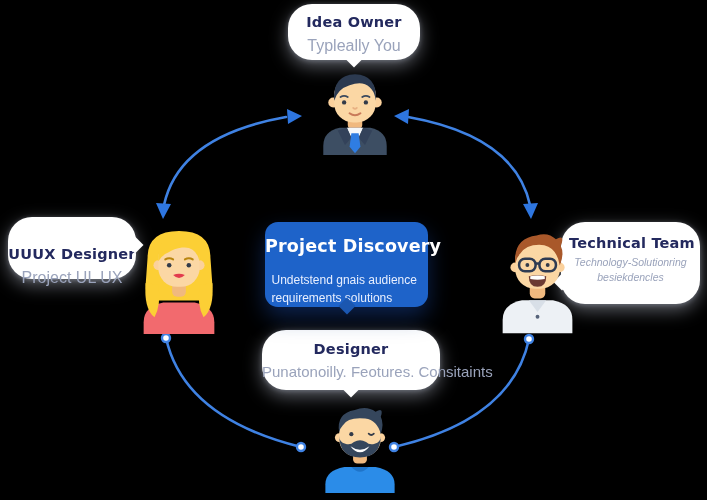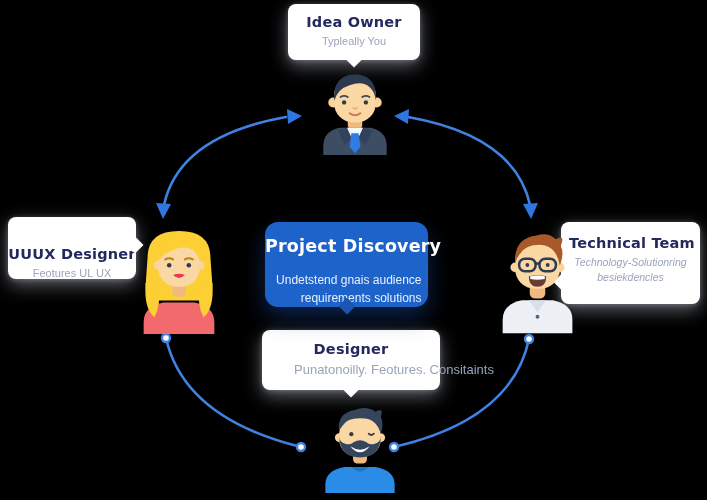--- a/index.html
+++ b/index.html
@@ -3,47 +3,47 @@
 <meta charset="utf-8">
 <style>
   html,body { margin:0; padding:0; background:#000; }
   .stage {
     position:relative; width:707px; height:500px; overflow:hidden;
     background:#000;
     font-family:"DejaVu Sans","Liberation Sans",sans-serif;
   }
   
   .bubble {
-    position:absolute; background:#fff; border-radius:8px; text-align:center;
+    position:absolute; background:#fff; border-radius:24px; text-align:center;
     box-shadow:0 6px 18px rgba(185,192,208,.5), 0 1px 5px rgba(185,192,208,.35);
     z-index:2; box-sizing:border-box;
   }
   .bubble-title {
     color:#23295e; font-weight:bold; font-size:14.5px; letter-spacing:.2px;
     white-space:nowrap;
   }
   .bubble-sub {
-    color:#9aa3bb; font-size:11px; margin-top:4px;
+    color:#9aa3bb; font-size:16px; margin-top:4px;
     font-family:"Liberation Sans",sans-serif; line-height:1.45;
   }
   .nowrap { white-space:nowrap; }
   .tail {
     position:absolute; width:12px; height:12px; background:#fff;
     transform:rotate(45deg); z-index:1;
   }
   #bubble-top    { left:288px; top:4px;   width:132px; height:56px; padding-top:10px; }
   #bubble-left   { left:8px;   top:217px; width:128px; height:62px; padding-top:29px; }
   #bubble-right  { left:561px; top:222px; width:139px; height:82px; padding:13px 8px 0 8px; }
   #bubble-right .bubble-sub { font-size:10.5px;font-style:italic; }
   #bubble-bottom { left:262px; top:330px; width:178px; height:60px; padding-top:11px; }
-  #bubble-bottom .bubble-sub { font-size:13px;margin-left:32px; }
+  #bubble-bottom .bubble-sub { font-size:15px; }
   
   #center-box {
     position:absolute; left:265px; top:222px; width:163px; height:85px;
-    background:#1e63c9; border-radius:13px; text-align:right; padding-top:14px;
+    background:#1e63c9; border-radius:13px; text-align:left; padding-top:14px;
     box-sizing:border-box; z-index:2;
     box-shadow:0 10px 22px rgba(22,62,140,.55);
   }
   #center-box .c-title { color:#fff; font-weight:bold; font-size:17.5px; letter-spacing:.2px; white-space:nowrap; }
   #center-box .c-sub {
     color:#e8efff; font-size:12px; margin:15px auto 0; width:150px; line-height:1.5;
     font-family:"Liberation Sans",sans-serif;
   }
   #center-box .tail { background:#1b57b0; }
   
@@ -82,21 +82,21 @@
   </svg>
 
   <div class="bubble" id="bubble-top">
     <div class="bubble-title">Idea Owner</div>
     <div class="bubble-sub nowrap">Typleally You</div>
     <div class="tail" style="left:60px; bottom:-5px;"></div>
   </div>
 
   <div class="bubble" id="bubble-left">
     <div class="bubble-title">UUUX Designer</div>
-    <div class="bubble-sub nowrap">Feotures UL UX</div>
+    <div class="bubble-sub nowrap">Project UL UX</div>
     <div class="tail" style="right:-5px; top:22px;"></div>
   </div>
 
   <div class="bubble" id="bubble-right">
     <div class="bubble-title">Technical Team</div>
     <div class="bubble-sub">Technology-Solutionring besiekdencles</div>
     <div class="tail" style="left:-5px; bottom:16px;"></div>
   </div>
 
   <div class="bubble" id="bubble-bottom">

